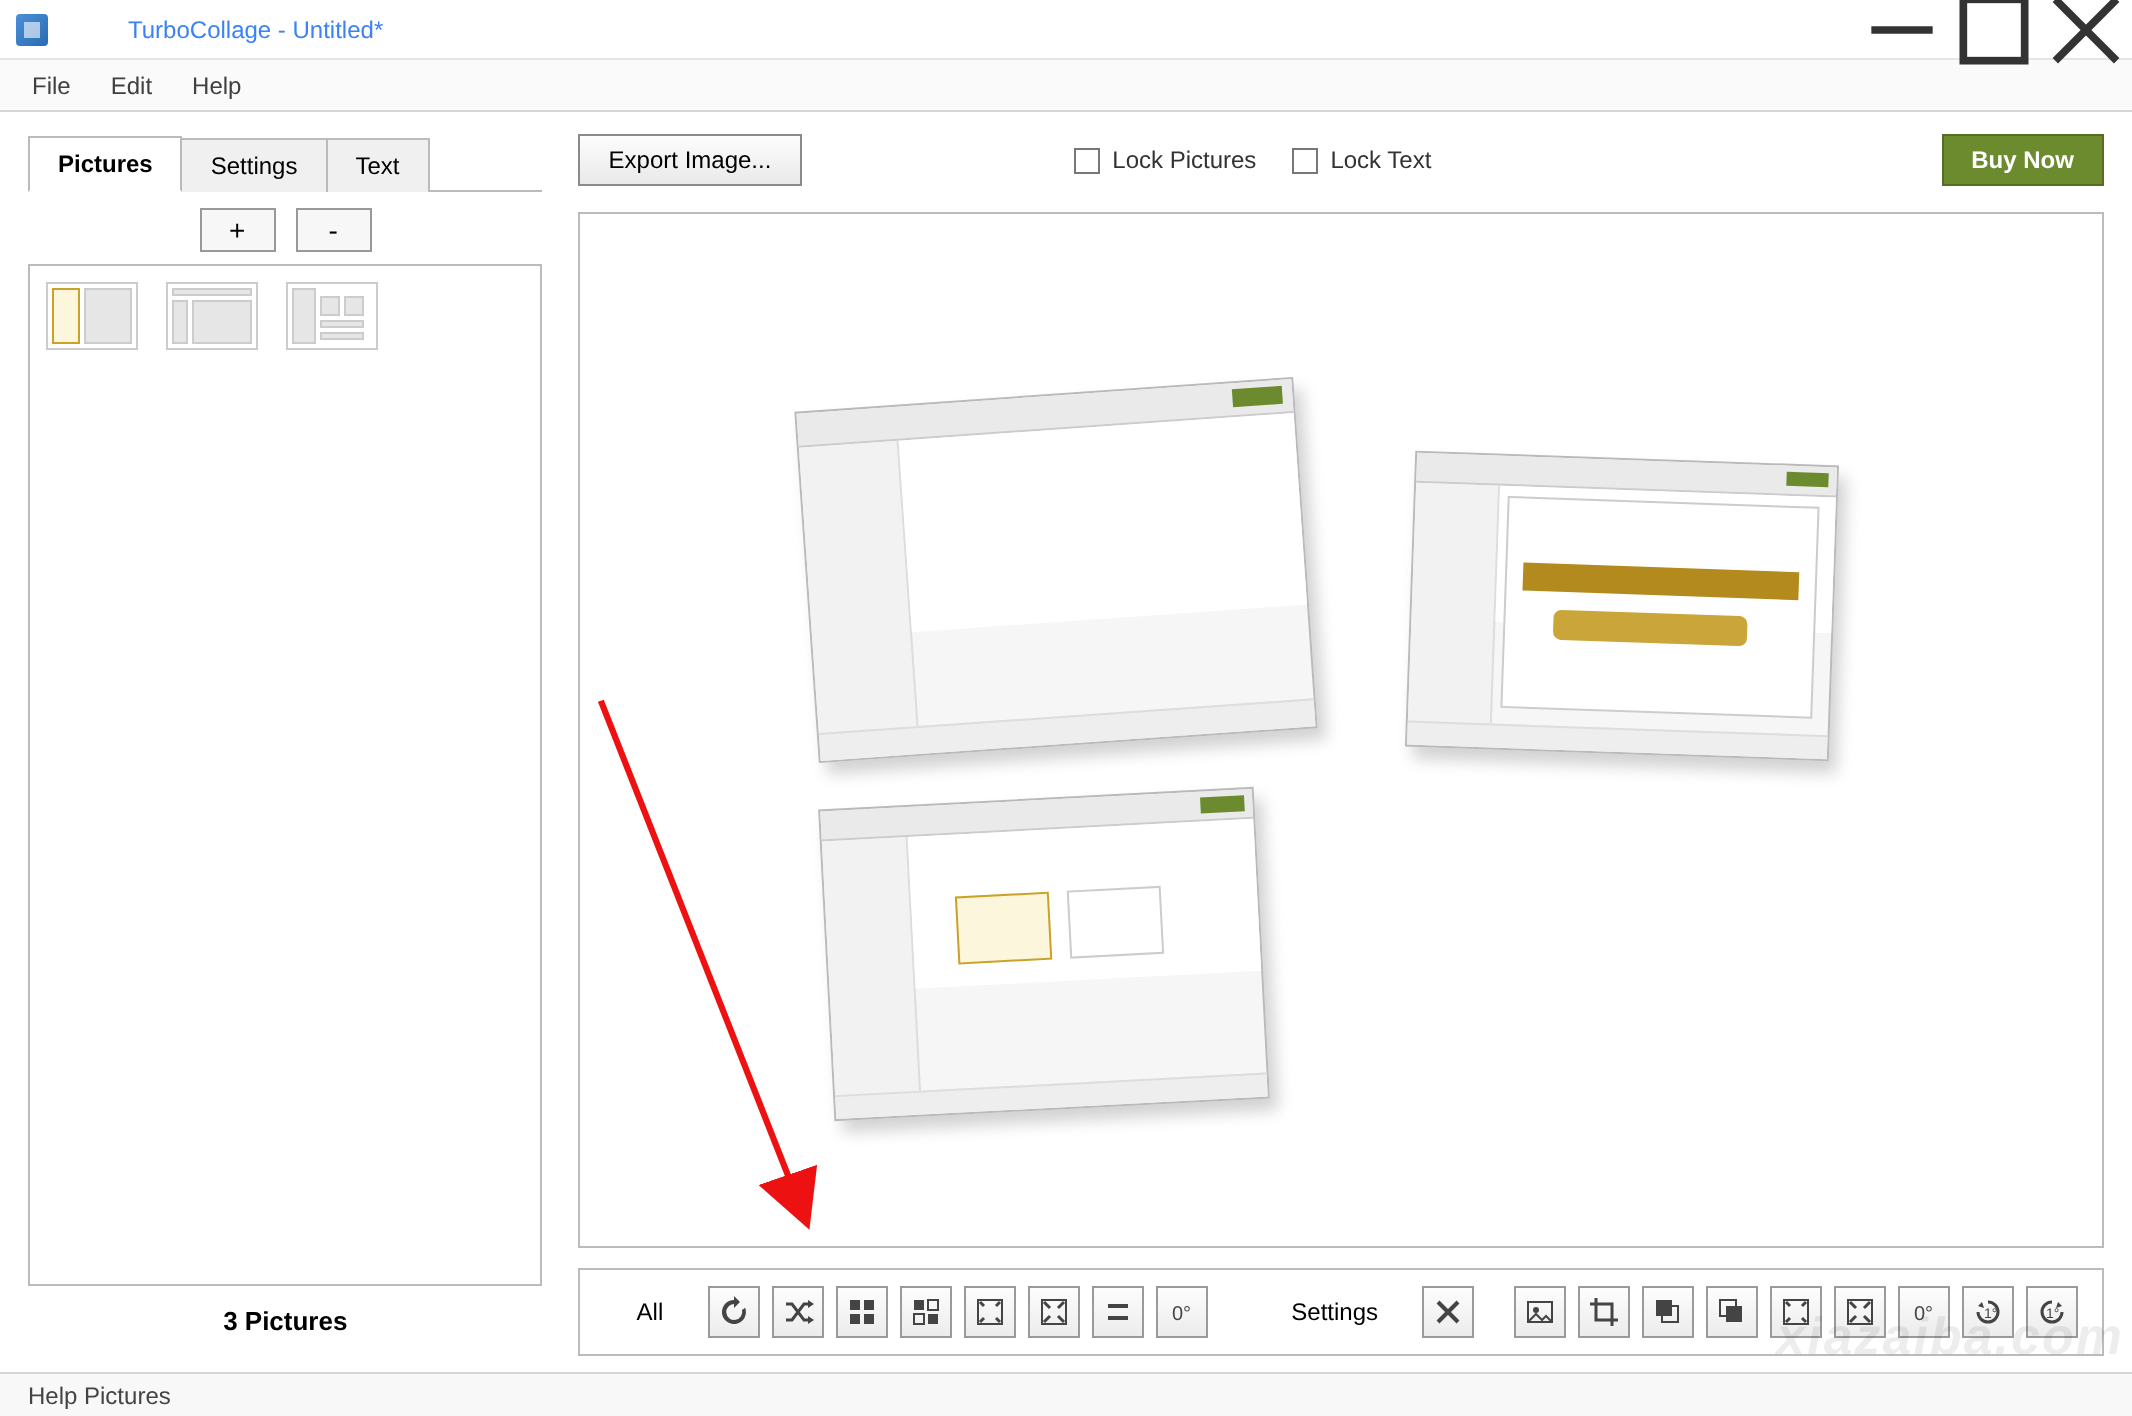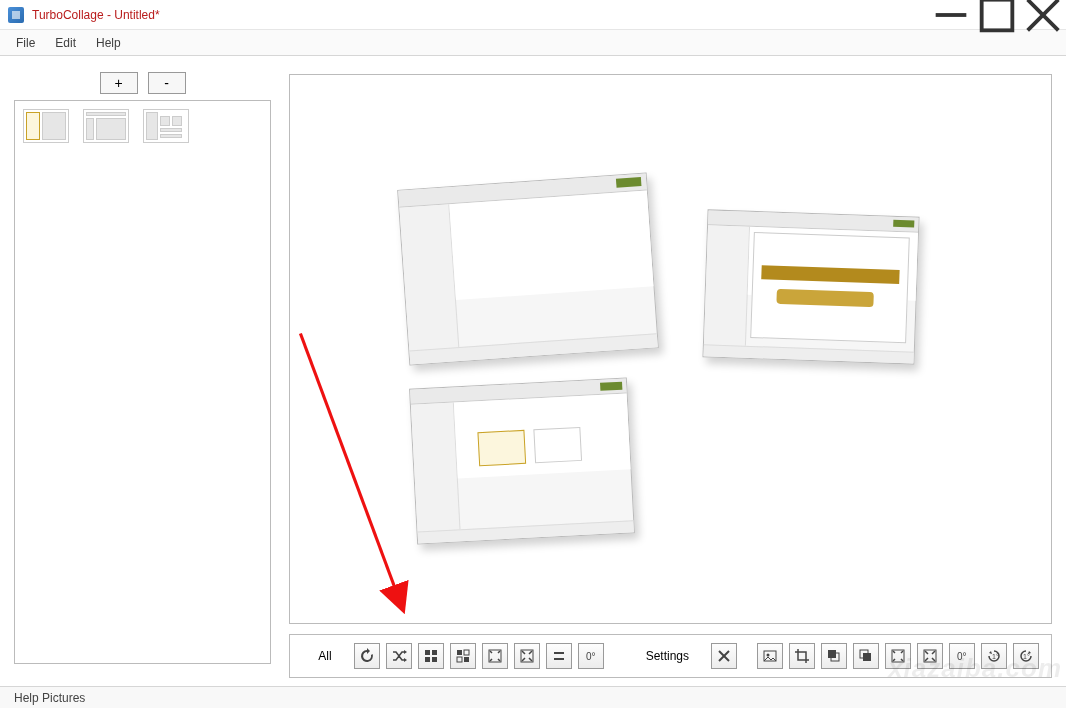--- a/index.html
+++ b/index.html
@@ -2,21 +2,21 @@
 <html><head>
 <meta charset="utf-8">
 <style>
   * { box-sizing: border-box; margin: 0; padding: 0; }
   body { font-family: "Segoe UI", Tahoma, sans-serif; font-size: 12px; background: #fff; width: 1066px; height: 708px; overflow: hidden; position: relative; }
 
   
   .titlebar { height: 30px; display: flex; align-items: center; padding-left: 8px; border-bottom: 1px solid #e6e6e6; background: #fff; }
   .titlebar .app-icon { width: 16px; height: 16px; margin-right: 8px; background: linear-gradient(135deg,#4a90d9,#2a6bb0); border-radius: 2px; display: flex; align-items: center; justify-content: center; }
   .titlebar .app-icon::after { content:""; width:8px; height:8px; background:#fff; opacity:0.6; }
-  .titlebar .title { font-size: 12px; color: #b91c1c; }
+  .titlebar .title { font-size: 12px; color: #3b82f6; margin-left: 32px; }
   .win-controls { margin-left: auto; display: flex; }
   .win-controls .ctrl { width: 46px; height: 30px; display: flex; align-items: center; justify-content: center; font-size: 14px; color: #333; }
 
   
   .menubar { height: 26px; display: flex; align-items: center; padding: 0 8px; border-bottom: 1px solid #d6d6d6; background: #fafafa; gap: 4px; }
   .menubar .item { padding: 4px 8px; font-size: 12px; color: #404040; cursor: default; }
 
   
   .main { display: flex; height: calc(100% - 30px - 26px - 22px); }
   .left-panel { width: 300px; display: flex; flex-direction: column; padding: 8px 10px 8px 14px; }
@@ -124,20 +124,26 @@
 
 <div class="menubar">
   <div class="item">File</div>
   <div class="item">Edit</div>
   <div class="item">Help</div>
 </div>
 
 <div class="main">
 
   <div class="left-panel">
+    <div class="tabs-row">
+      <div class="tab active">Pictures</div>
+      <div class="tab">Settings</div>
+      <div class="tab">Text</div>
+      <div class="tabs-spacer"></div>
+    </div>
     <div class="plusminus-row">
       <div class="pm-btn">+</div>
       <div class="pm-btn">-</div>
     </div>
     <div class="thumb-area">
       <div class="thumb-row">
         <div class="thumb t1">
             <div class="mini a"></div>
             <div class="mini b"></div>
           </div>
@@ -149,25 +155,40 @@
         <div class="thumb t3">
             <div class="mini a"></div>
             <div class="mini b"></div>
             <div class="mini c"></div>
             <div class="mini d"></div>
             <div class="mini e"></div>
           </div>
       </div>
     </div>
     <div class="left-footer">
+      <div class="count">3 Pictures</div>
     </div>
   </div>
 
   <div class="right-panel">
 
+    <div class="top-toolbar">
+      <div class="export-btn">Export Image...</div>
+      <div class="centerchecks">
+        <label class="chk">
+          <span class="box"></span>
+          <span>Lock Pictures</span>
+        </label>
+        <label class="chk">
+          <span class="box"></span>
+          <span>Lock Text</span>
+        </label>
+      </div>
+      <div class="buy-now">Buy Now</div>
+    </div>
 
     <div class="canvas-wrap">
       <div class="canvas">
         <div class="shot shot1">
           <div class="bar"></div>
             <div class="side"></div>
             <div class="main"></div>
             <div class="foot"></div>
             <div class="green"></div>
         </div>

